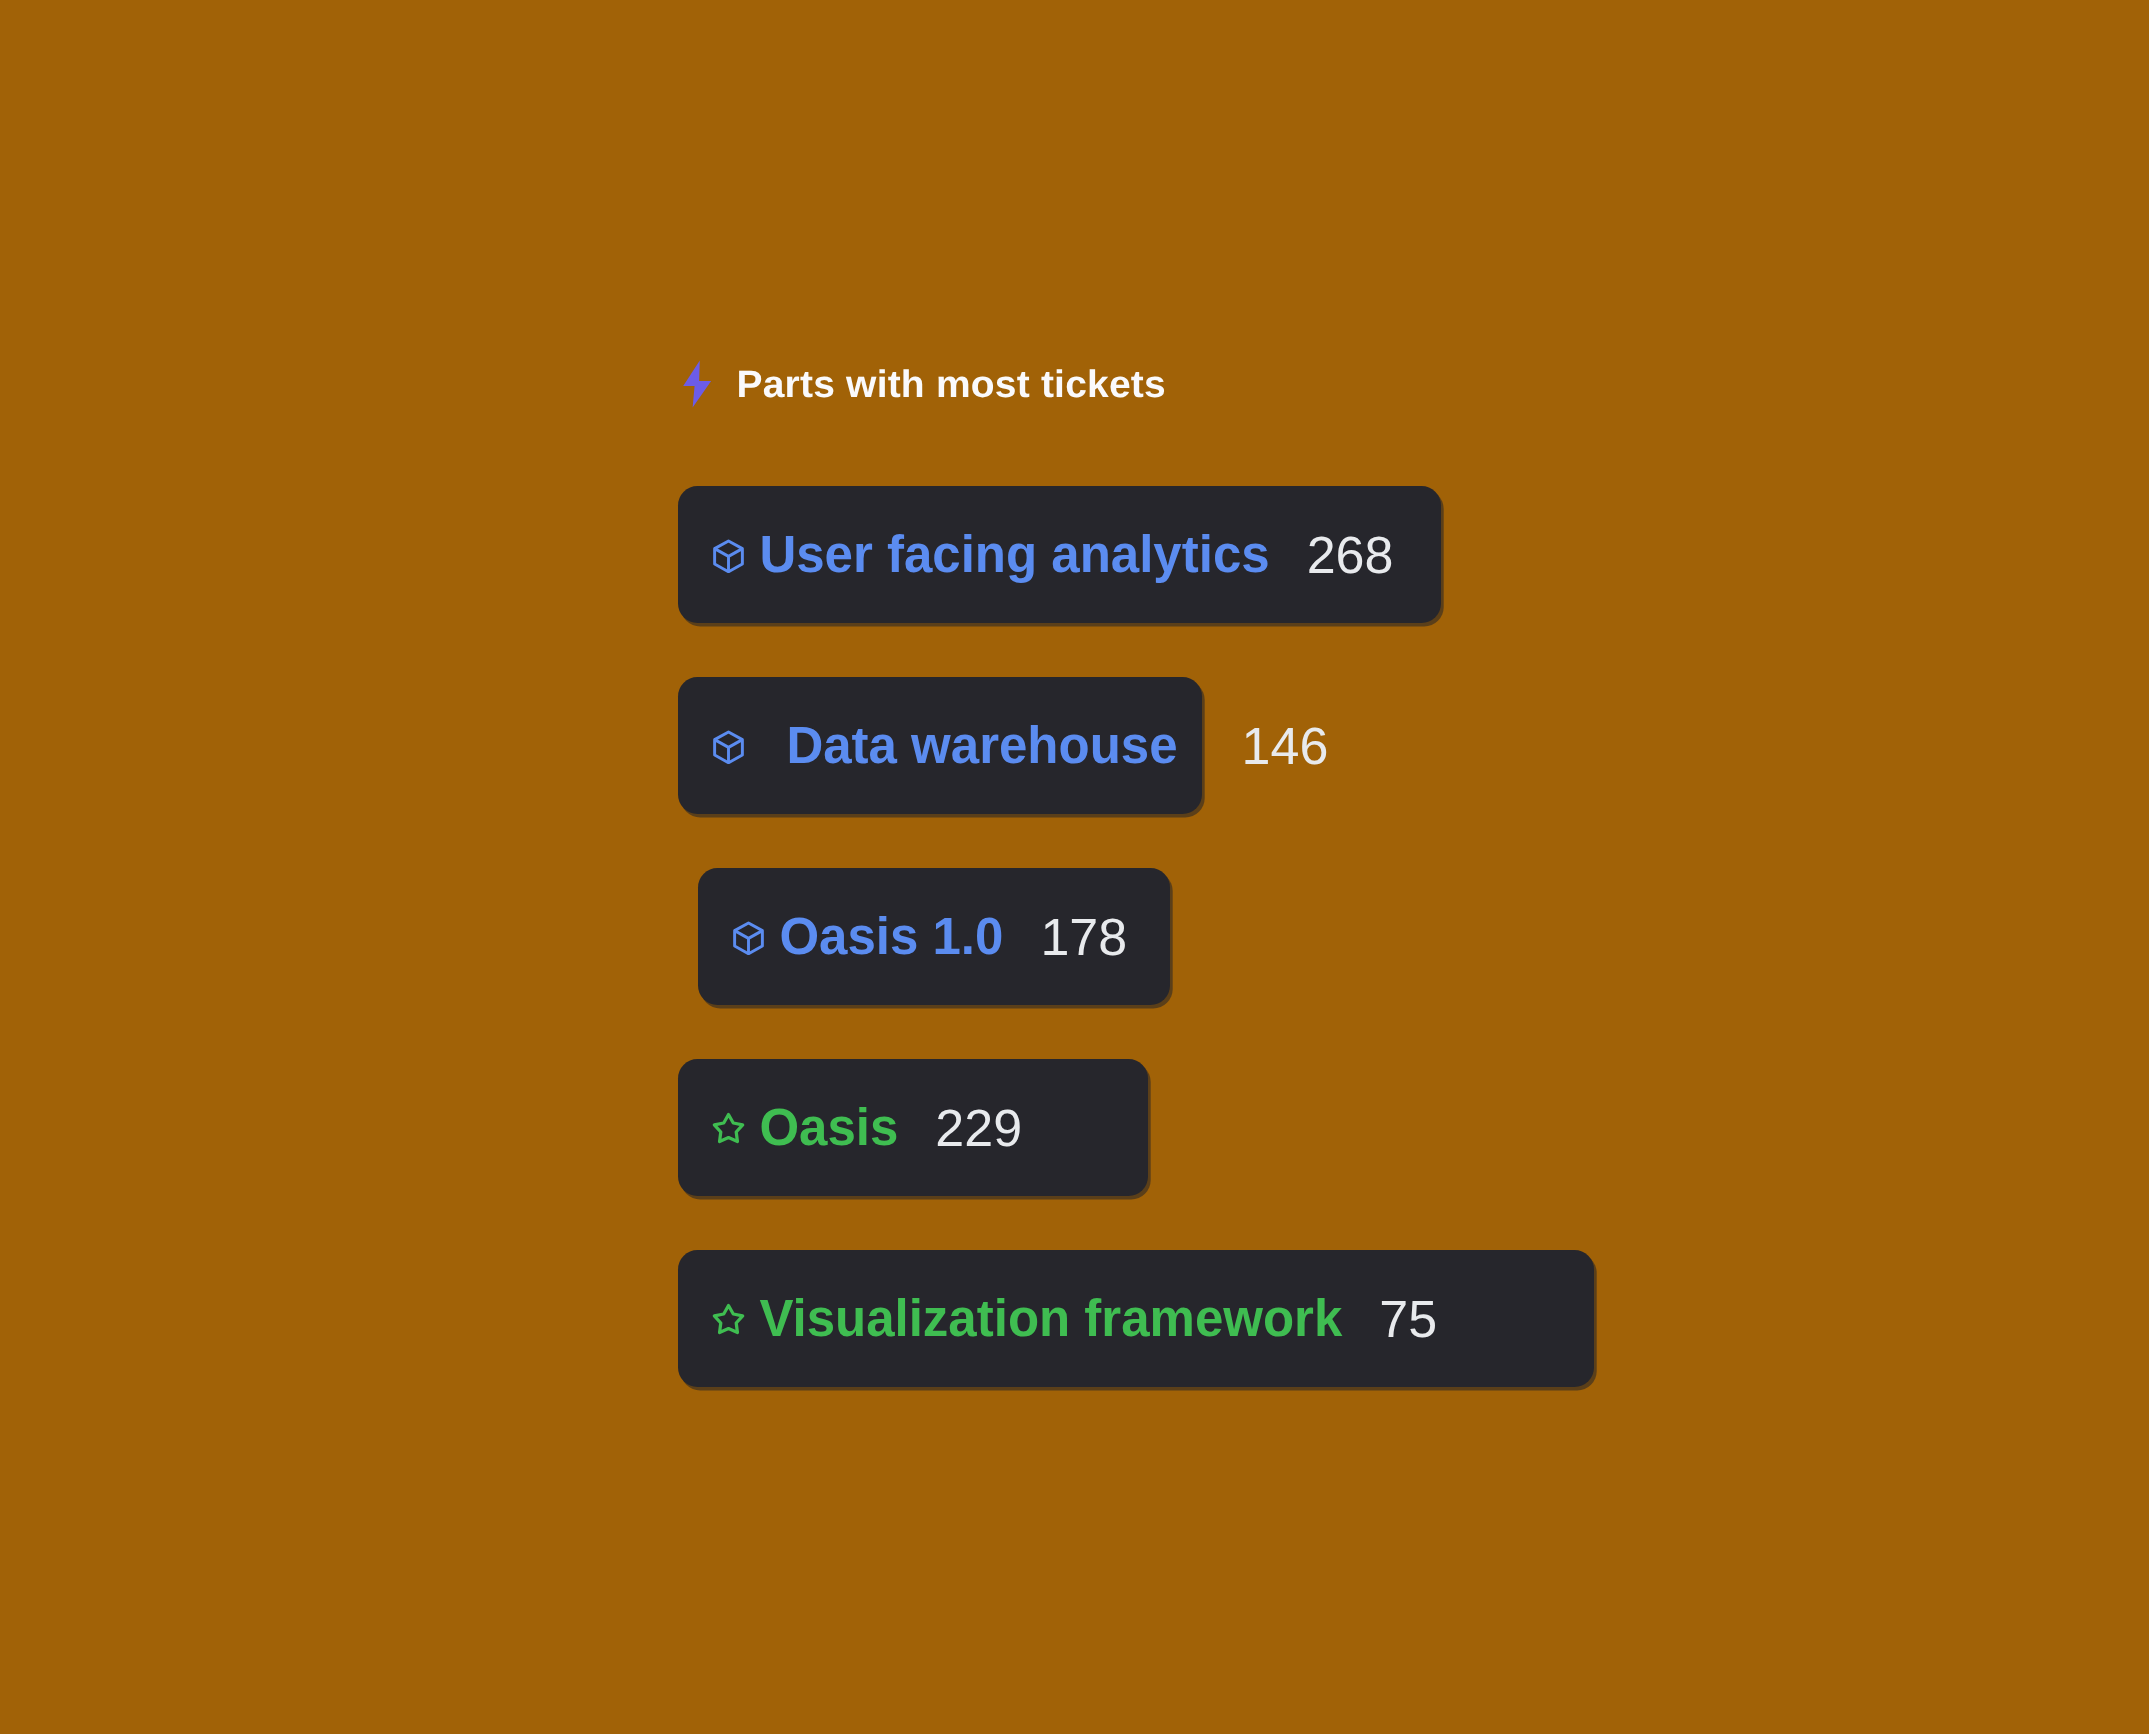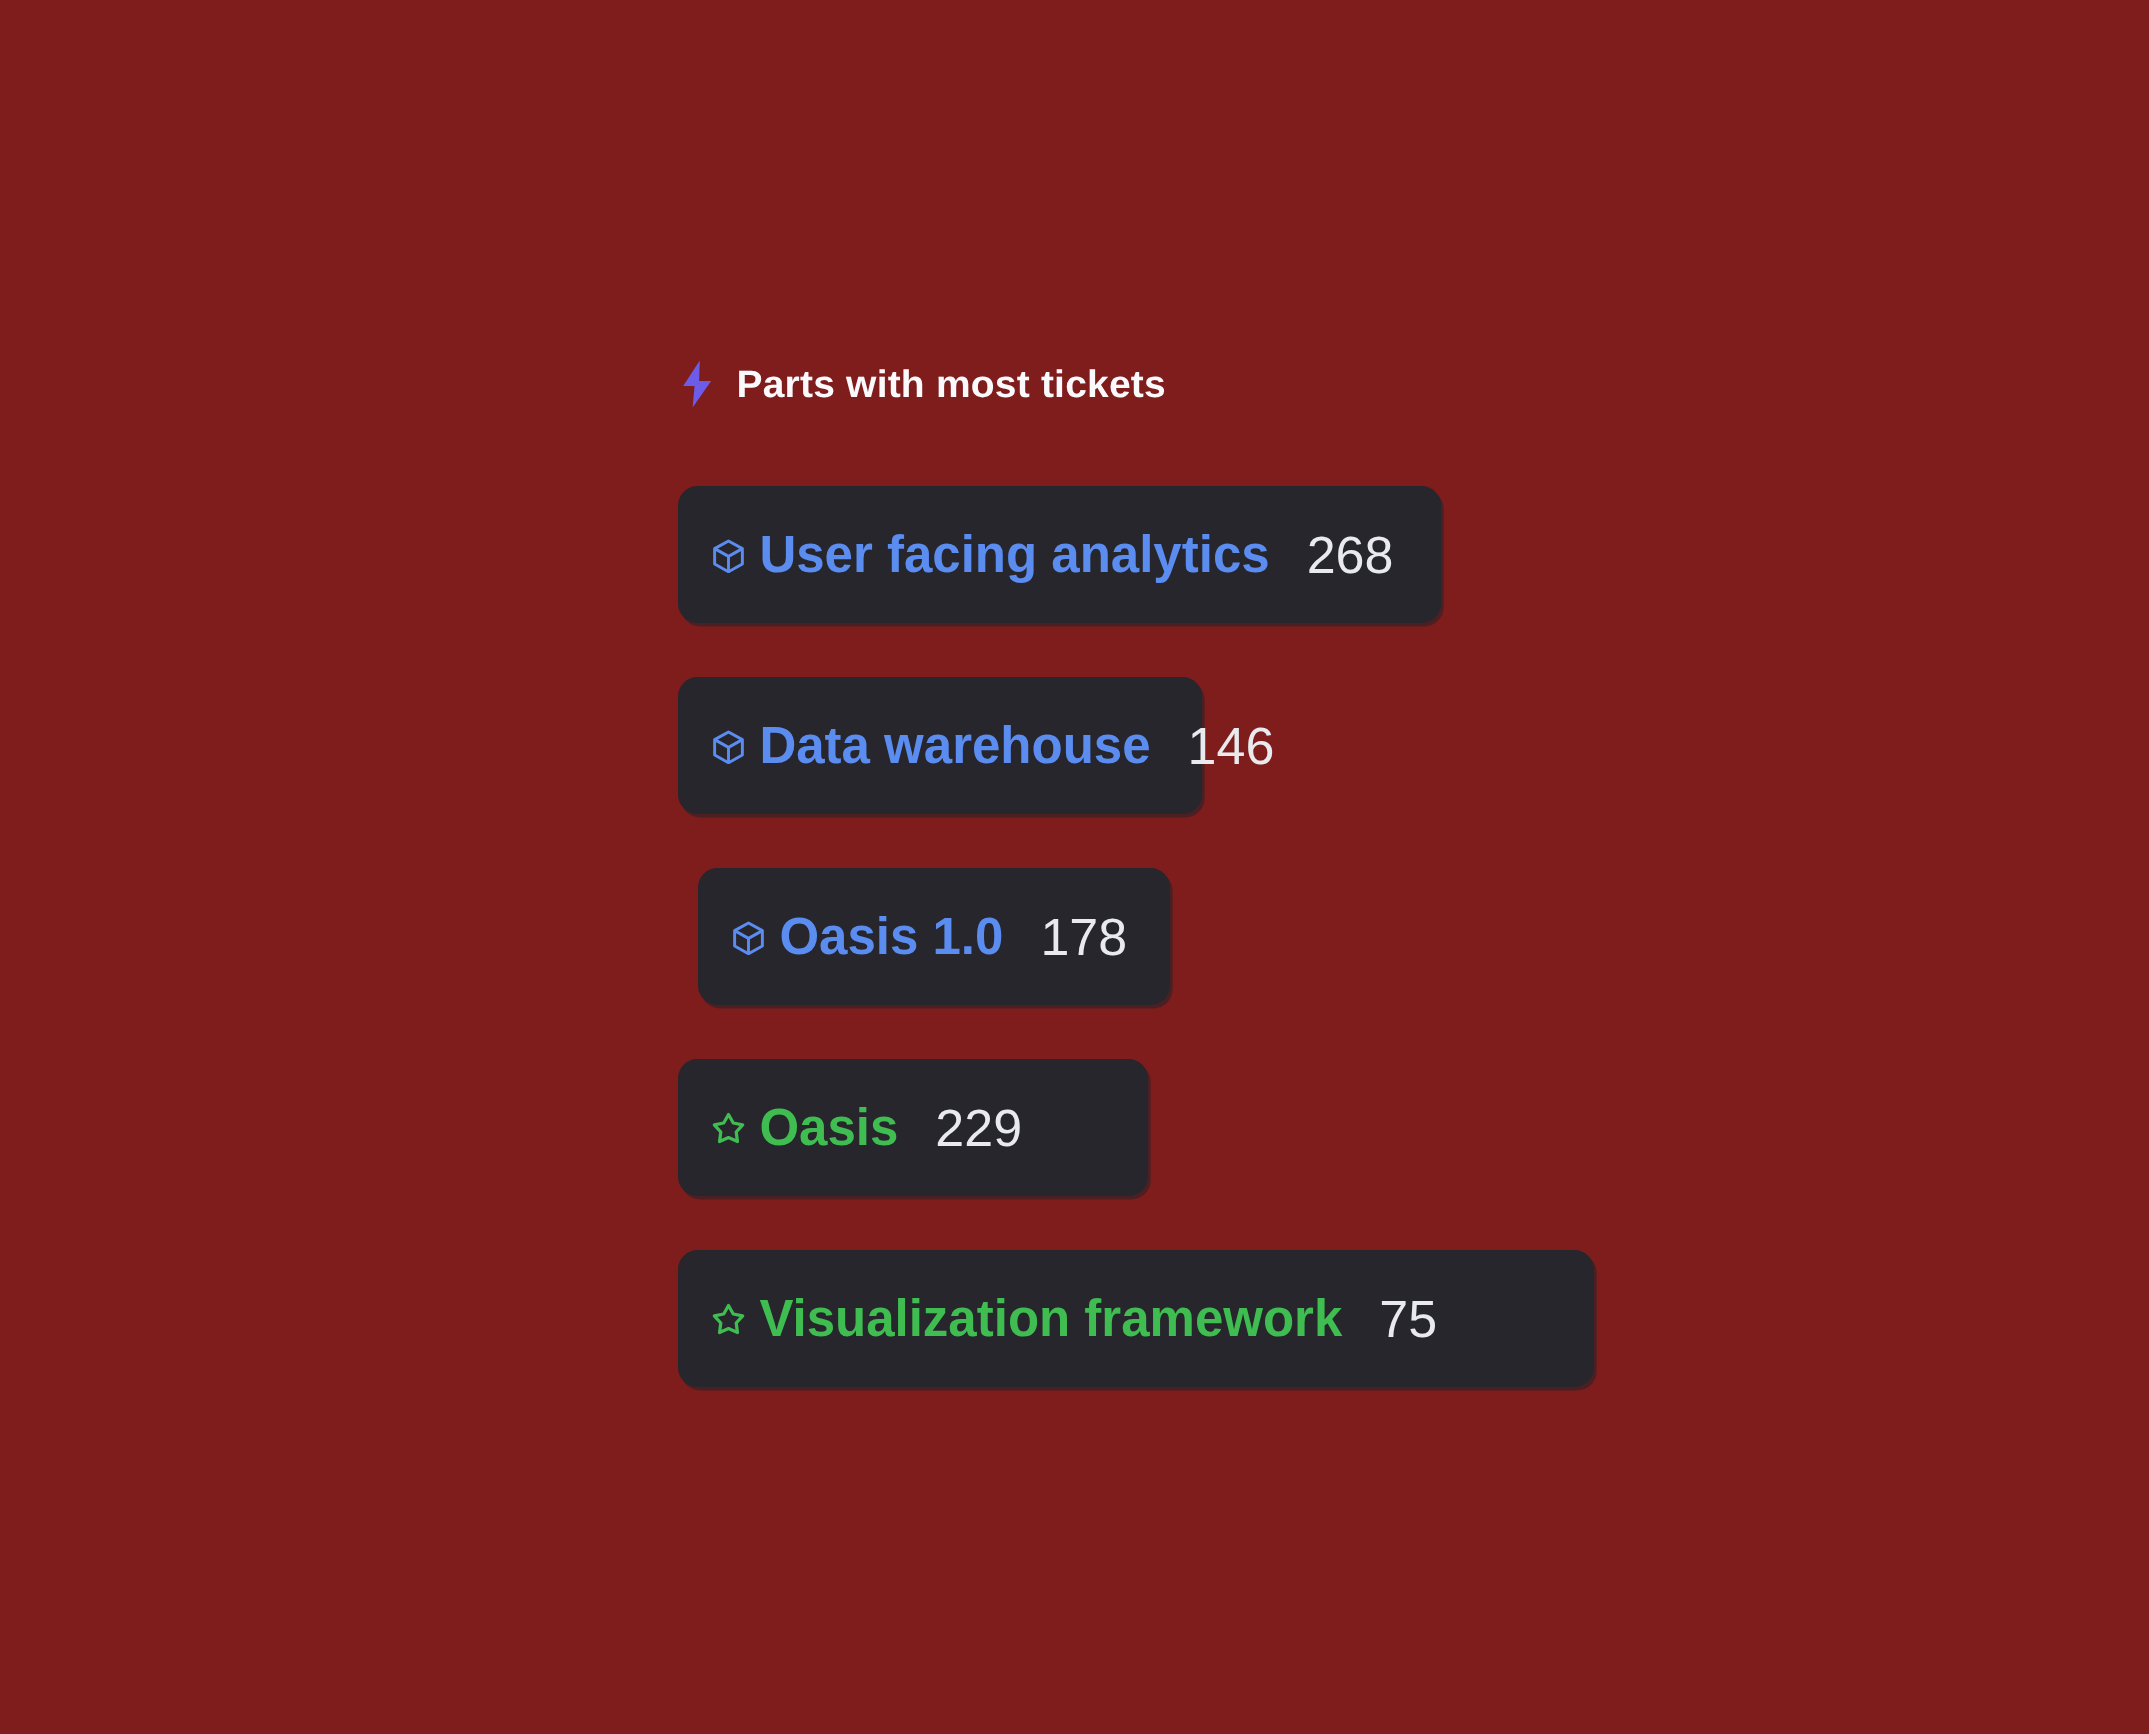--- a/index.html
+++ b/index.html
@@ -12,21 +12,21 @@
     height: 1734px;
     overflow: hidden;
     font-family: "Liberation Sans", sans-serif;
     -webkit-font-smoothing: antialiased;
   }
 
   #root {
     position: relative;
     width: 2149px;
     height: 1734px;
-    background: #7f1d1d;
+    background: #a16207;
   }
 
   
   .widget-header {
     position: absolute;
     left: 678px;
     top: 353px;
     display: flex;
     align-items: center;
     gap: 19.5px;
@@ -113,21 +113,21 @@
   <div class="bars">
       <div class="bar" style="width: 763px;">
         <svg class="bar-icon tone-blue" viewBox="0 0 24 24">
           <path d="M21 8.2 L12 3.2 L3 8.2 L3 18.2 L12 23.2 L21 18.2 Z" fill="none" stroke="currentColor" stroke-width="1.9" stroke-linejoin="round"></path>
           <path d="M3 8.2 L12 13.2 L21 8.2" fill="none" stroke="currentColor" stroke-width="1.9" stroke-linejoin="round"></path>
           <path d="M12 13.2 L12 23.2" fill="none" stroke="currentColor" stroke-width="1.9" stroke-linejoin="round"></path>
         </svg>
         <span class="bar-label tone-blue">User facing analytics</span>
         <span class="bar-value">268</span>
       </div>
-      <div class="bar" style="width: 524px;">
+      <div class="bar" style="width: 524px; gap: 27px;">
         <svg class="bar-icon tone-blue" viewBox="0 0 24 24">
           <path d="M21 8.2 L12 3.2 L3 8.2 L3 18.2 L12 23.2 L21 18.2 Z" fill="none" stroke="currentColor" stroke-width="1.9" stroke-linejoin="round"></path>
           <path d="M3 8.2 L12 13.2 L21 8.2" fill="none" stroke="currentColor" stroke-width="1.9" stroke-linejoin="round"></path>
           <path d="M12 13.2 L12 23.2" fill="none" stroke="currentColor" stroke-width="1.9" stroke-linejoin="round"></path>
         </svg>
         <span class="bar-label tone-blue">Data warehouse</span>
         <span class="bar-value">146</span>
       </div>
       <div class="bar" style="width: 472px; margin-left: 20px;">
         <svg class="bar-icon tone-blue" viewBox="0 0 24 24">

